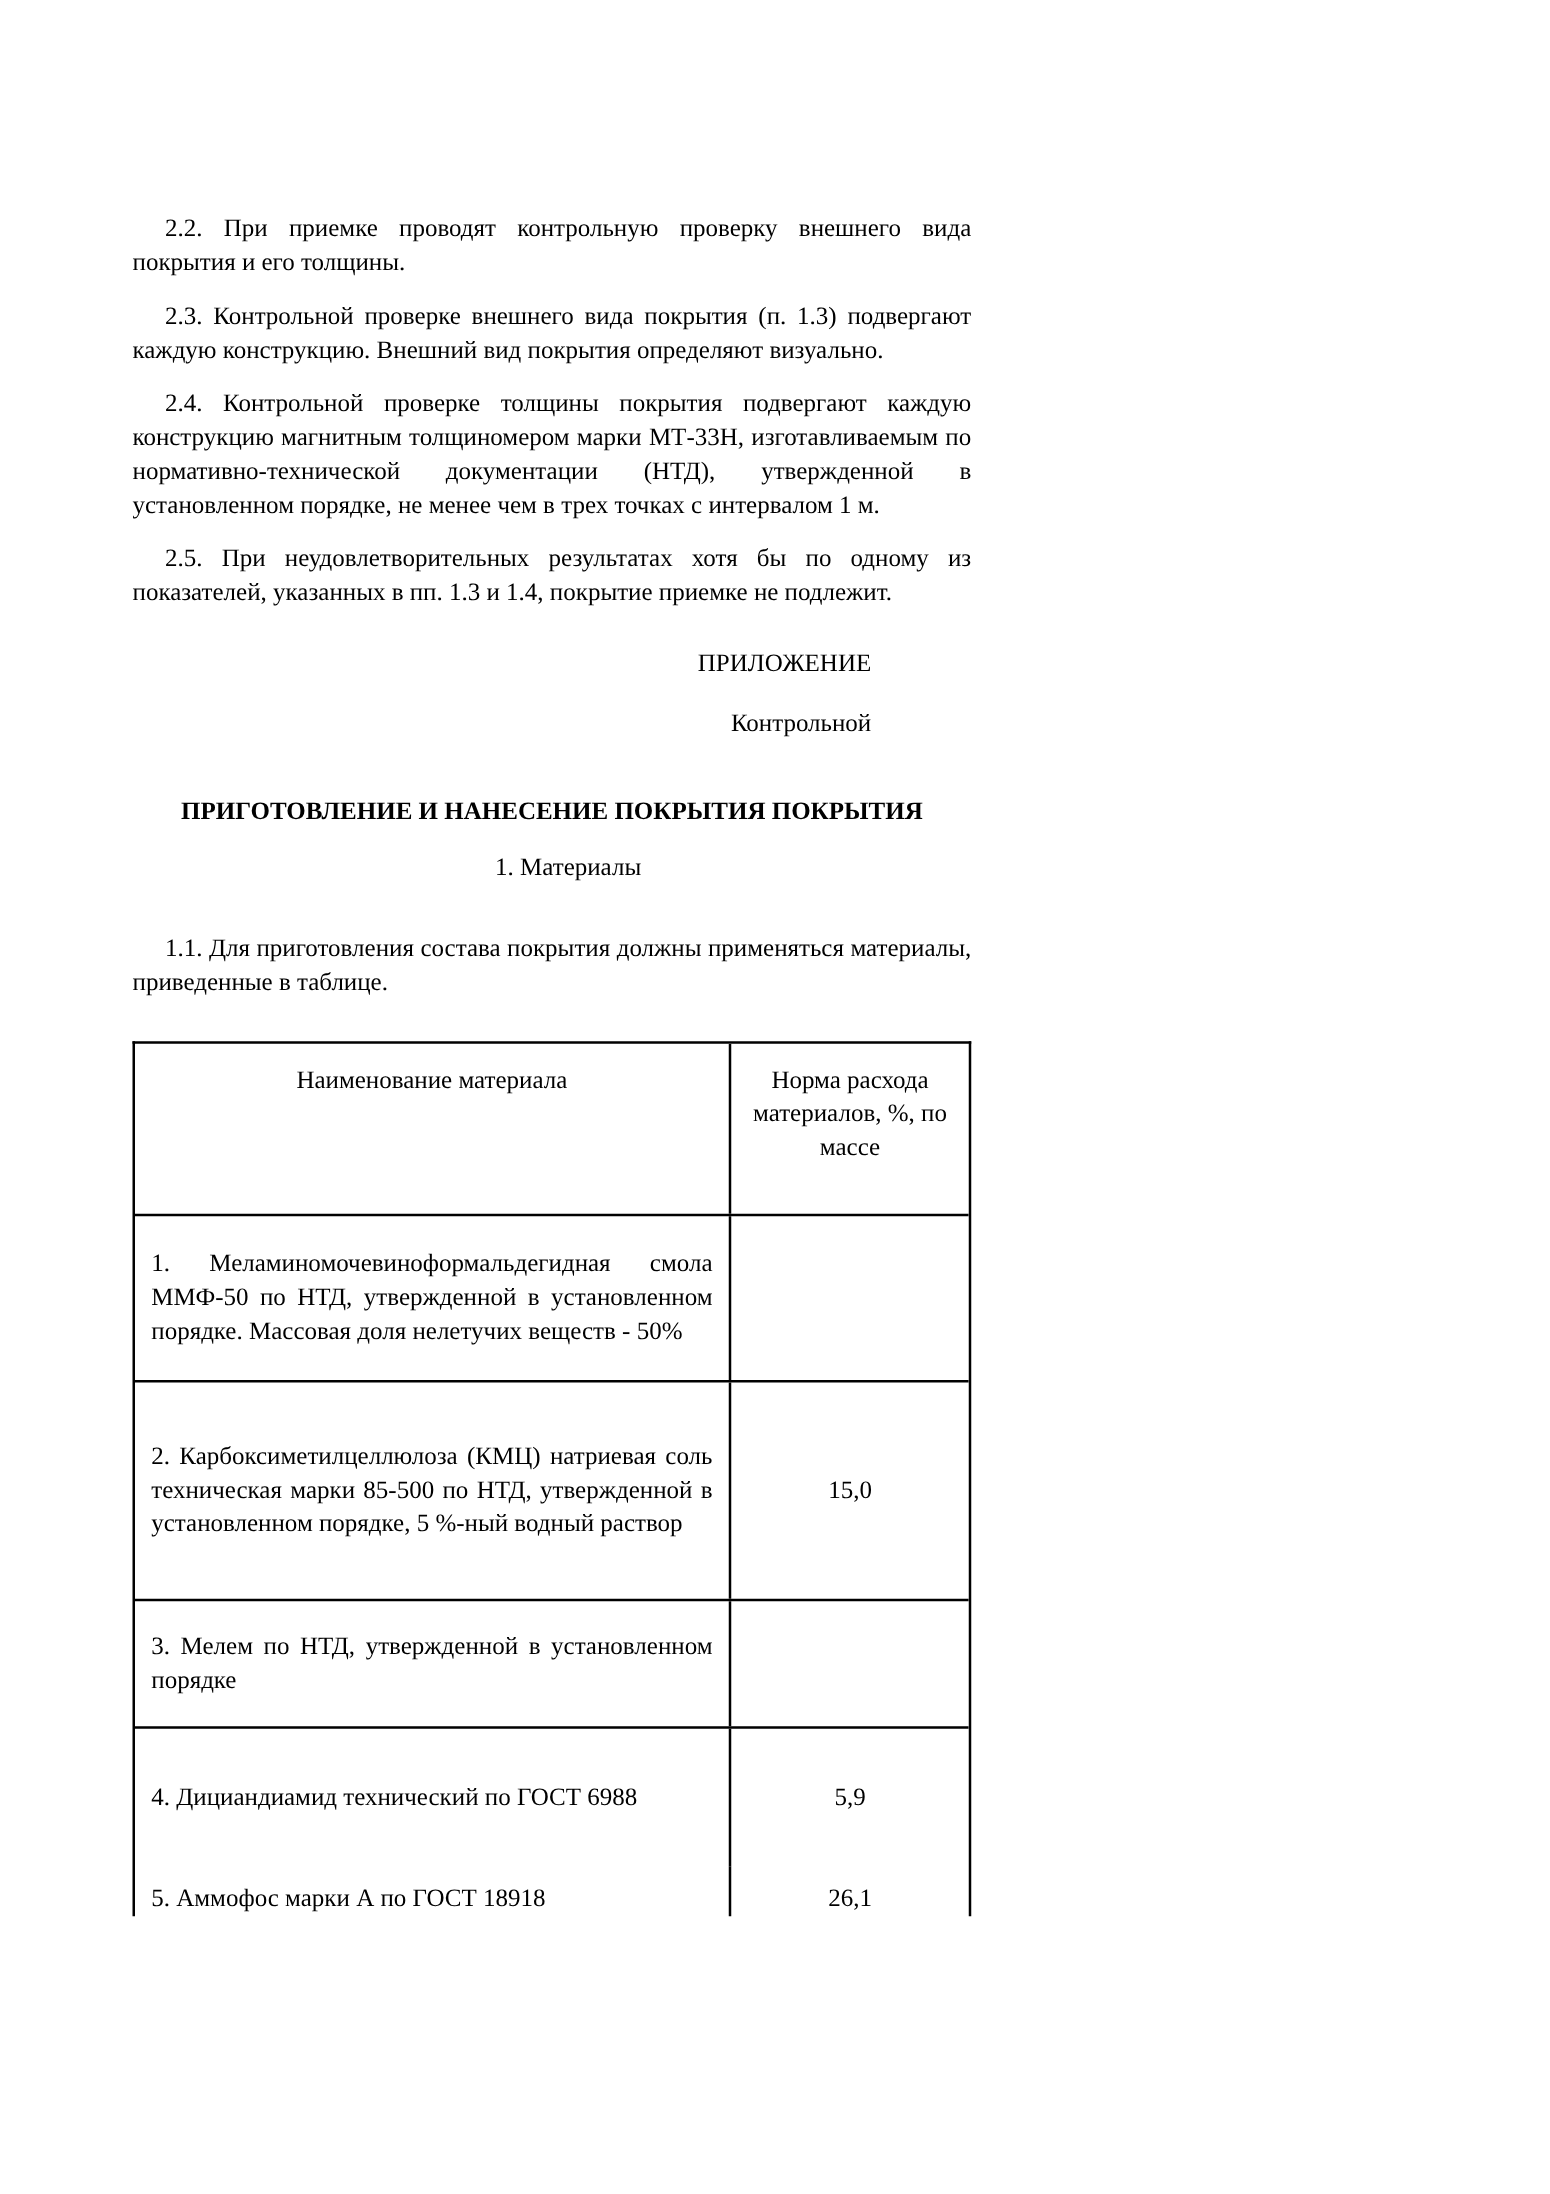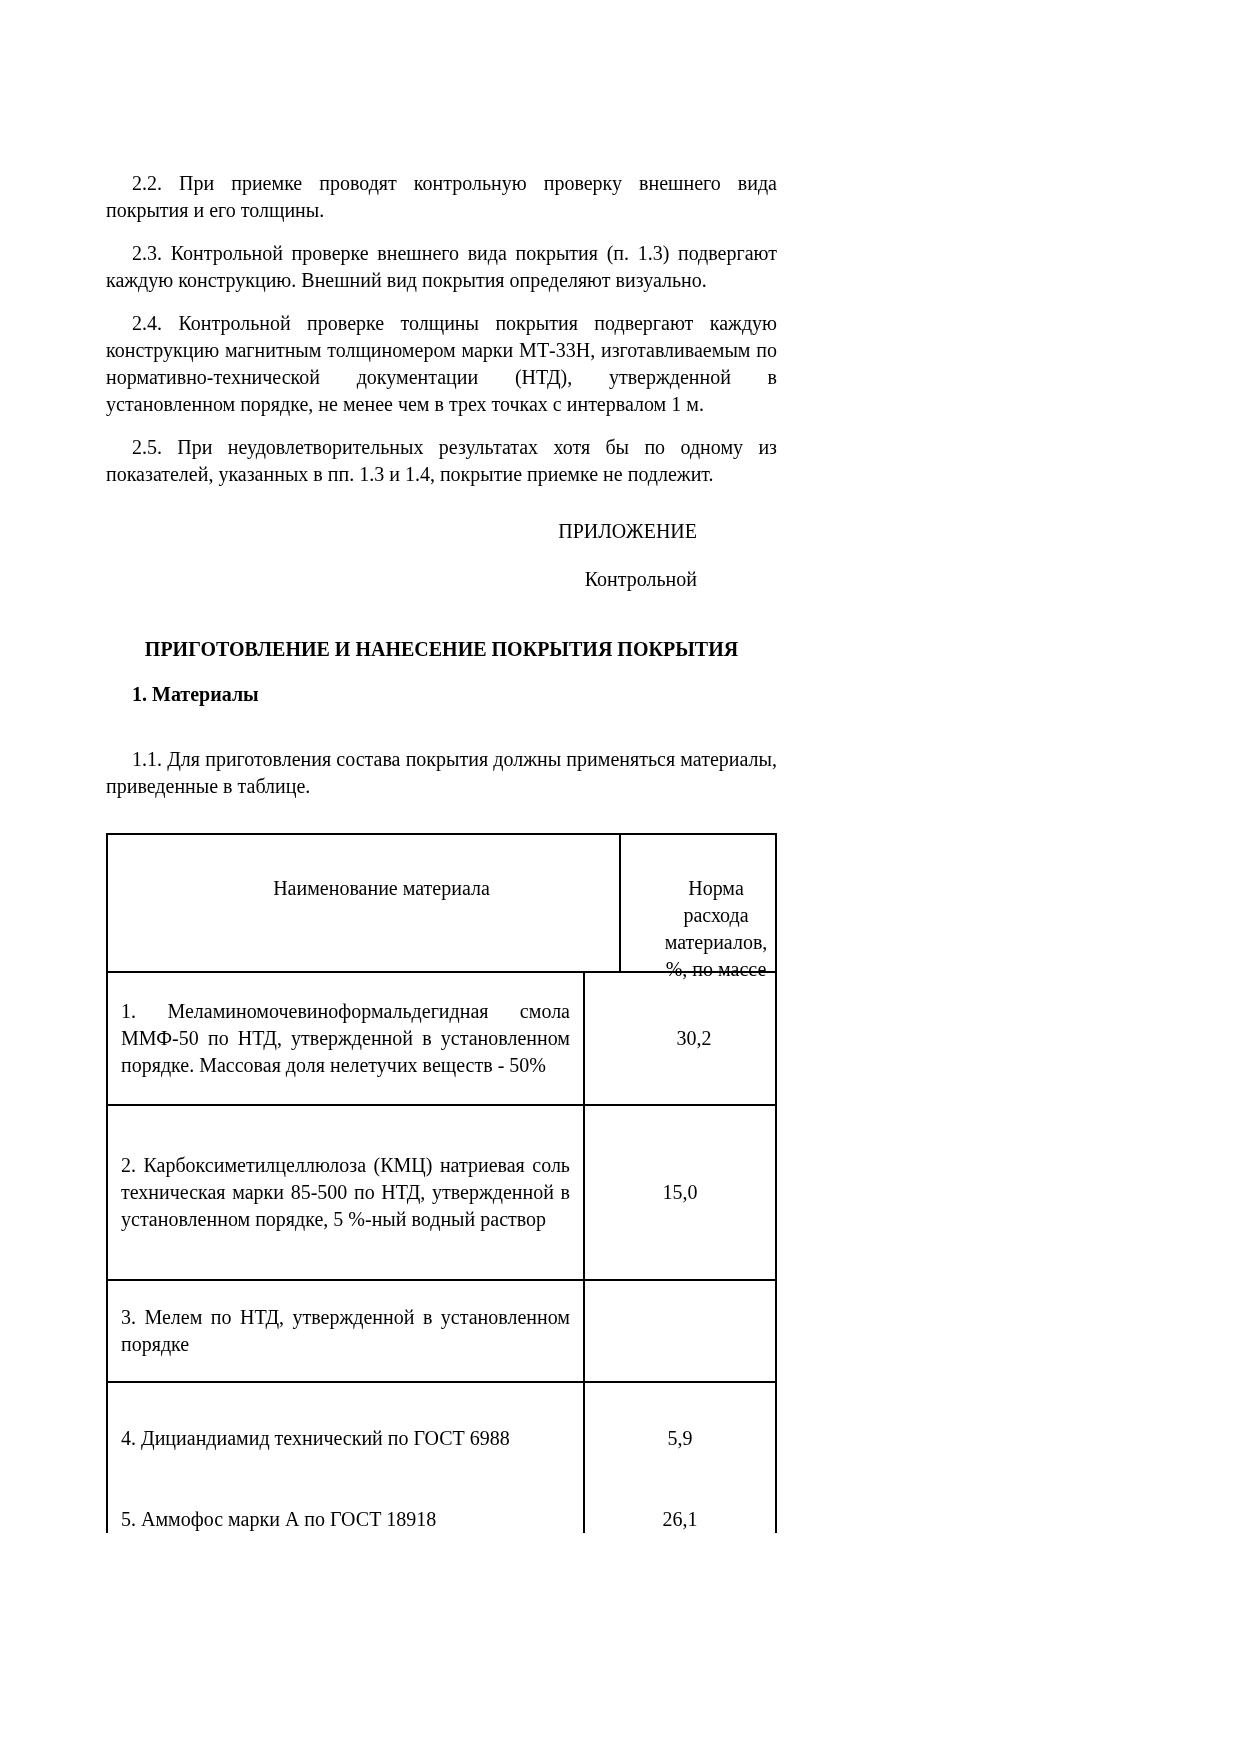--- a/index.html
+++ b/index.html
@@ -39,22 +39,23 @@
     text-align: right;
     padding-right: 80px;
   }
   .section-title {
     margin: 43px 0 0 0;
     text-align: center;
     font-weight: bold;
   }
   .subsection-title {
     margin: 18px 0 0 0;
-    font-weight: bold;
+    font-weight: normal;
     text-indent: 26px;
+    text-align: center;
   }
   .intro-para {
     margin: 38px 0 0 0;
     text-align: justify;
     text-indent: 26px;
   }
   
   .doc-table {
     margin-top: 33px;
     width: 671px;
@@ -86,23 +87,22 @@
     text-align: justify;
   }
   .td-val {
     flex: 1;
     text-align: center;
     padding: 10px 6px;
   }
   .tr-header { height: 138px; }
   .tr-header .td {
     justify-content: flex-start;
-    padding-top: 40px;
+    padding-top: 16px;
     text-align: center;
-    margin-left: 36px;
   }
   .tr-header .td-name .cell-text { text-align: center; }
   .tr-r1 { height: 133px; gap: 28px; }
   .tr-r2 { height: 175px; }
   .tr-r3 { height: 102px; }
   .tr-r4 { height: 110px; }
   .tr-r5 { height: 46px; }
   .tr-r5 .td {
     justify-content: flex-start;
     padding-top: 13px;
@@ -140,23 +140,20 @@
         </div>
         <div class="td td-val">
           <div class="cell-text">Норма расхода материалов, %, по массе</div>
         </div>
       </div>
 
       <div class="tr tr-r1 tr-sep">
         <div class="td td-name">
           <div class="cell-text">1. Меламиномочевиноформальдегидная смола ММФ-50 по НТД, утвержденной в установленном порядке. Массовая доля нелетучих веществ - 50%</div>
         </div>
-        <div class="td td-val">
-          <div class="cell-text">30,2</div>
-        </div>
       </div>
 
       <div class="tr tr-r2 tr-sep">
         <div class="td td-name">
           <div class="cell-text">2. Карбоксиметилцеллюлоза (КМЦ) натриевая соль техническая марки 85-500 по НТД, утвержденной в установленном порядке, 5 %-ный водный раствор</div>
         </div>
         <div class="td td-val">
           <div class="cell-text">15,0</div>
         </div>
       </div>

